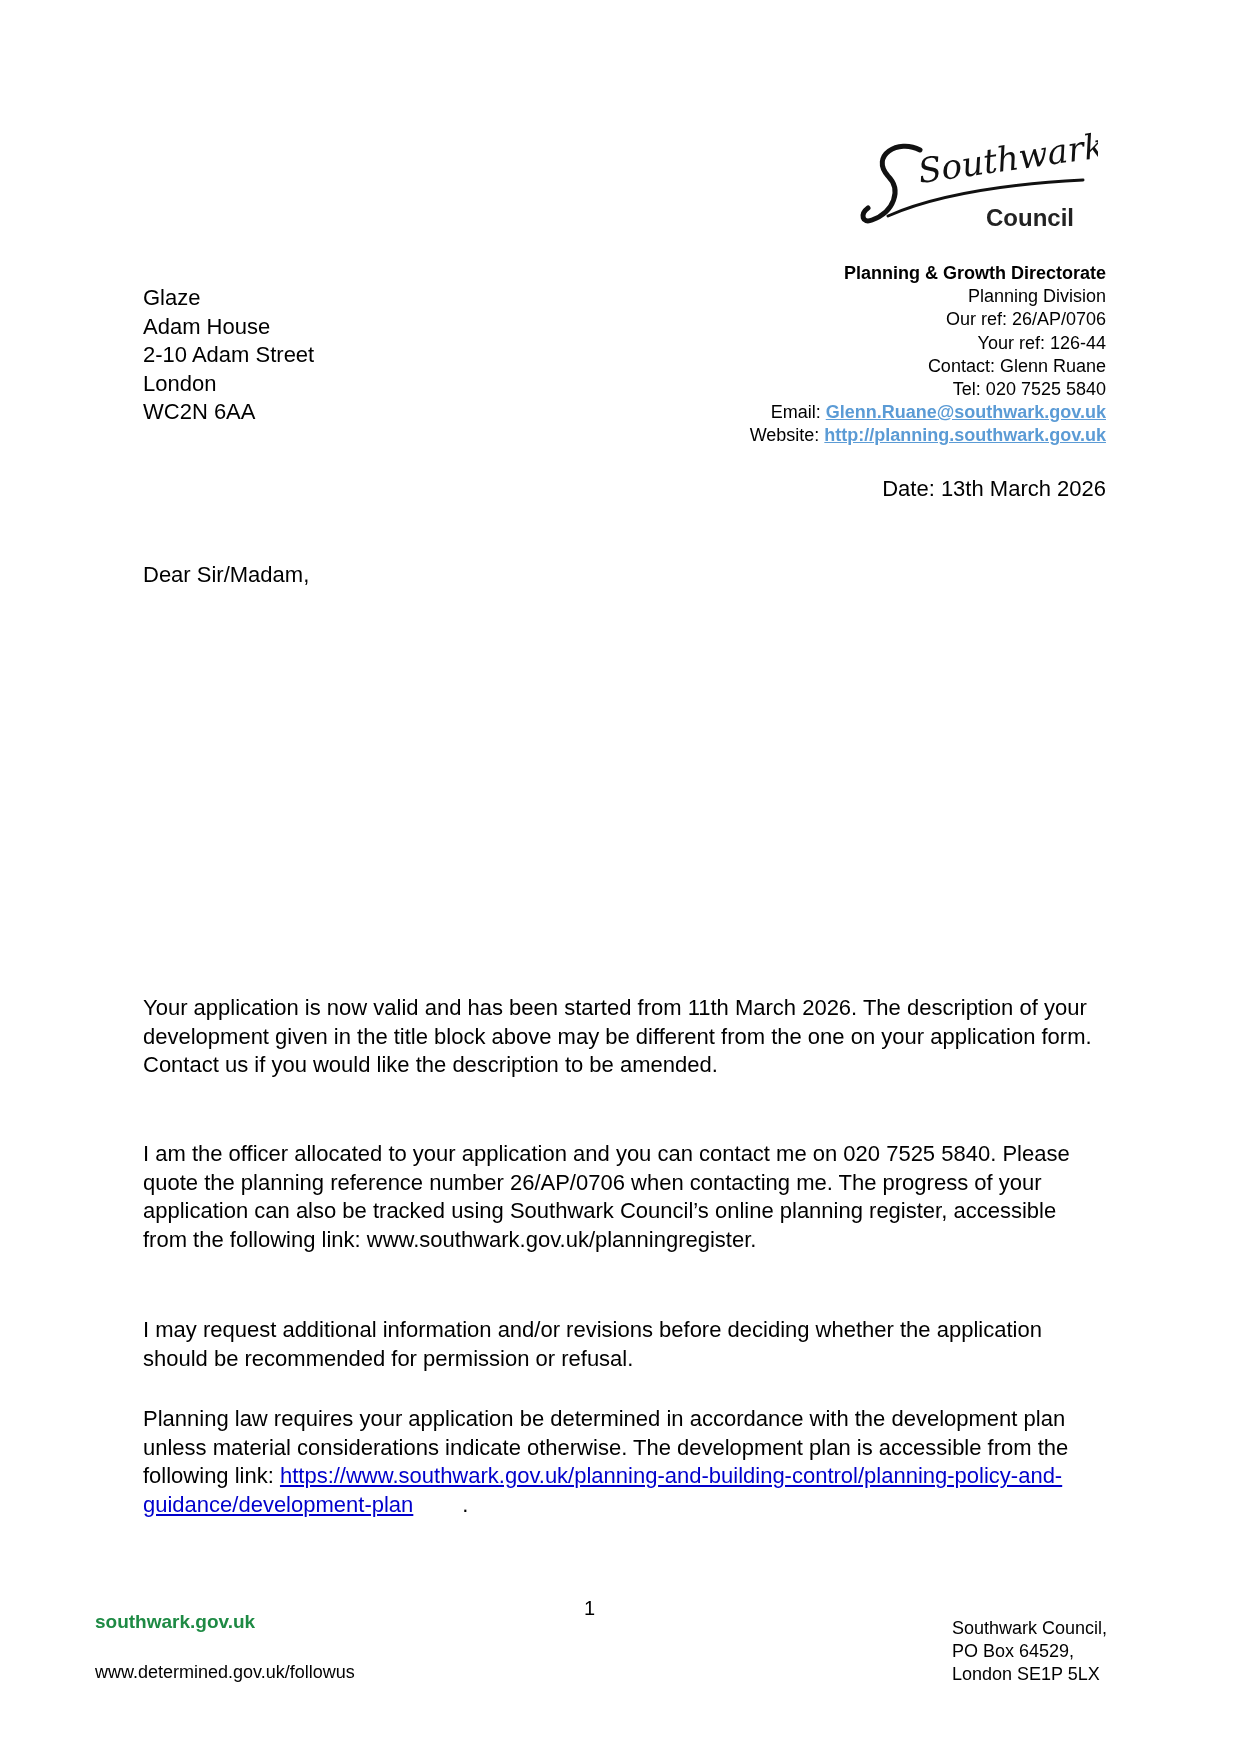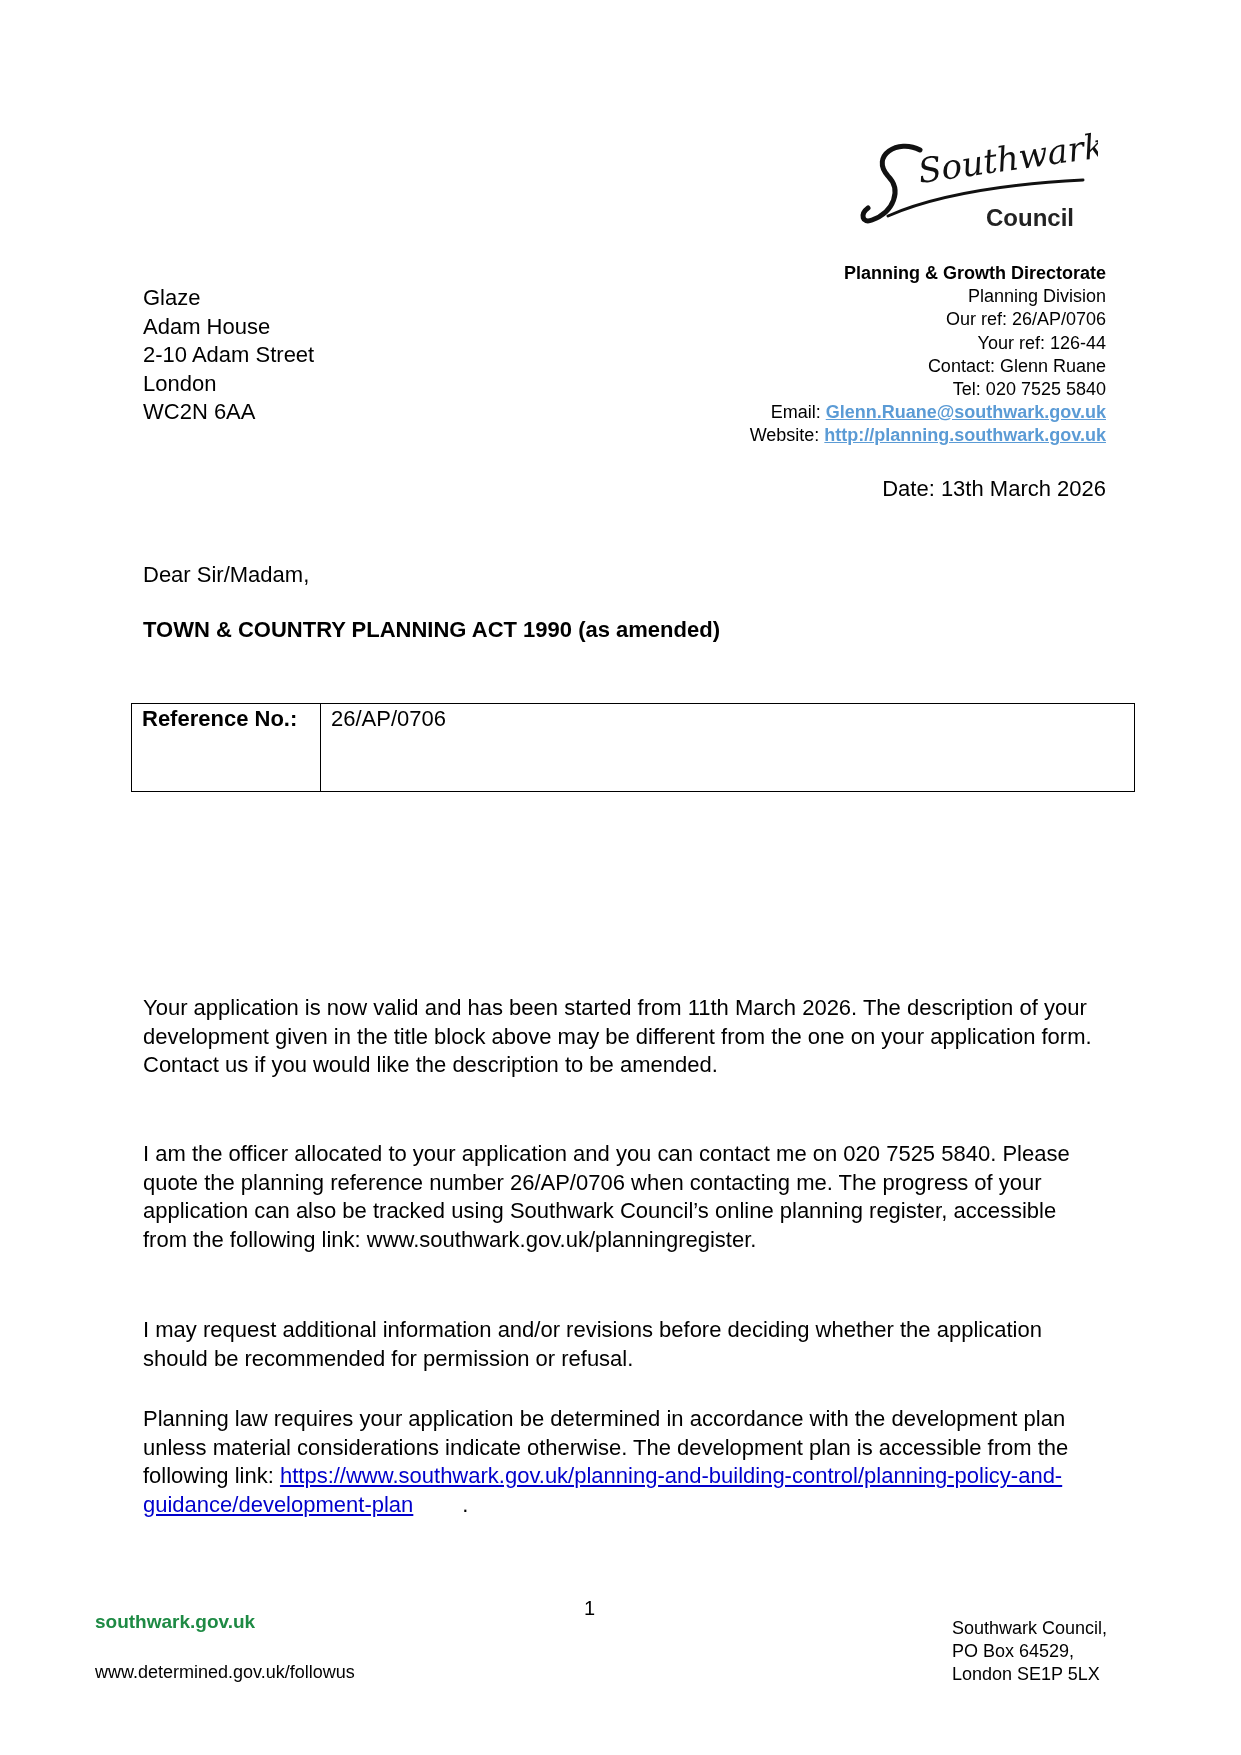--- a/index.html
+++ b/index.html
@@ -59,33 +59,24 @@
   <div>2-10 Adam Street</div>
   <div>London</div>
   <div>WC2N 6AA</div>
 </div>
 
 <div class="abs date">Date: 13th March 2026</div>
 
 <div class="abs salut">Dear Sir/Madam,</div>
 
 <div class="abs title">
-  <div>TOWN &amp; COUNTRY PLANNING ACT 1990 (as amended)</div>
 </div>
 
 <table class="info">
   <tbody>
-      <tr>
-    <td class="lbl">
-          <div class="cell">Reference No.:</div>
-        </td>
-    <td>
-          <div class="cell">26/AP/0706</div>
-        </td>
-  </tr>
 </tbody>
   </table>
 
 <div class="abs body-text p1">Your application is now valid and has been started from 11th March 2026. The description of your development given in the title block above may be different from the one on your application form. Contact us if you would like the description to be amended.</div>
 <div class="abs body-text p2">I am the officer allocated to your application and you can contact me on 020 7525 5840. Please quote the planning reference number 26/AP/0706 when contacting me. The progress of your application can also be tracked using Southwark Council’s online planning register, accessible from the following link: www.southwark.gov.uk/planningregister.</div>
 <div class="abs body-text p3">I may request additional information and/or revisions before deciding whether the application should be recommended for permission or refusal.</div>
 <div class="abs body-text p4"><span>Planning law requires your application be determined in accordance with the development plan unless material considerations indicate otherwise. The development plan is accessible from the following link: </span><a>https://www.southwark.gov.uk/planning-and-building-control/planning-policy-and-guidance/development-plan</a><span style="white-space:pre">        .</span></div>
 
 <div class="abs pagenum">1</div>
 <div class="abs foot-brand">southwark.gov.uk</div>

